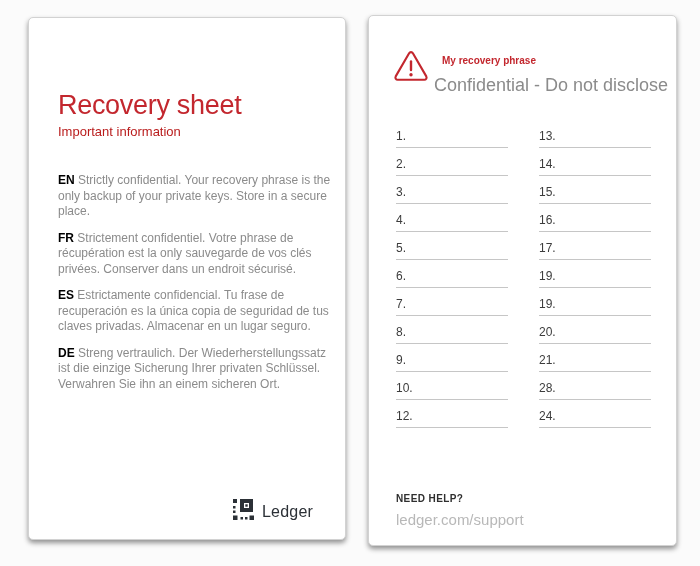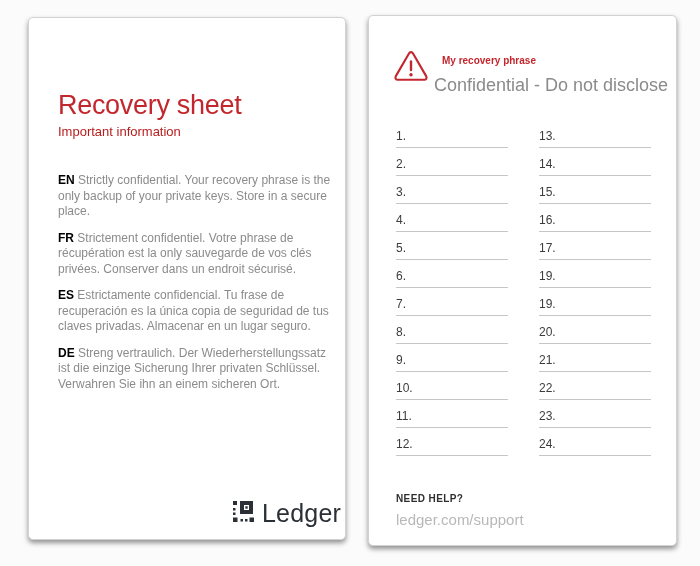--- a/index.html
+++ b/index.html
@@ -36,21 +36,21 @@
   .para {
     font-size:12px; line-height:15.5px; color:#8b8b8b;
     margin-bottom:11px;
   }
   .para .lang { font-weight:700; color:#000000; }
   .logo {
     position:absolute; left:204px; top:481px;
     display:flex; align-items:center; gap:8px;
   }
   .logo-text {
-    font-size:25px; color:#2b3036; letter-spacing:0.2px;
+    font-size:16px; color:#2b3036; letter-spacing:0.2px;
   }
 
   
   .warn-icon { position:absolute; left:24px; top:34px; width:36px; height:33px; }
   .mrp-title {
     position:absolute; left:65px; top:39px;
     font-size:10px; font-weight:700; color:#c3272e;padding-left:8px;
   }
   .mrp-subtitle {
     position:absolute; left:65px; top:59px;
@@ -147,23 +147,20 @@
       <div class="phrase-row">
         <span class="phrase-num">8.</span>
       </div>
       <div class="phrase-row">
         <span class="phrase-num">9.</span>
       </div>
       <div class="phrase-row">
         <span class="phrase-num">10.</span>
       </div>
       <div class="phrase-row">
-        <span class="phrase-num">11.</span>
-      </div>
-      <div class="phrase-row">
         <span class="phrase-num">12.</span>
       </div>
     </div>
   <div class="col col-right" id="rows-right">
       <div class="phrase-row">
         <span class="phrase-num">13.</span>
       </div>
       <div class="phrase-row">
         <span class="phrase-num">14.</span>
       </div>
@@ -182,24 +179,21 @@
       <div class="phrase-row">
         <span class="phrase-num">19.</span>
       </div>
       <div class="phrase-row">
         <span class="phrase-num">20.</span>
       </div>
       <div class="phrase-row">
         <span class="phrase-num">21.</span>
       </div>
       <div class="phrase-row">
-        <span class="phrase-num">22.</span>
-      </div>
-      <div class="phrase-row">
-        <span class="phrase-num">23.</span>
+        <span class="phrase-num">28.</span>
       </div>
       <div class="phrase-row">
         <span class="phrase-num">24.</span>
       </div>
     </div>
 
   <div class="need-help">NEED HELP?</div>
   <div class="support-url">ledger.com/support</div>
 </div>
 

